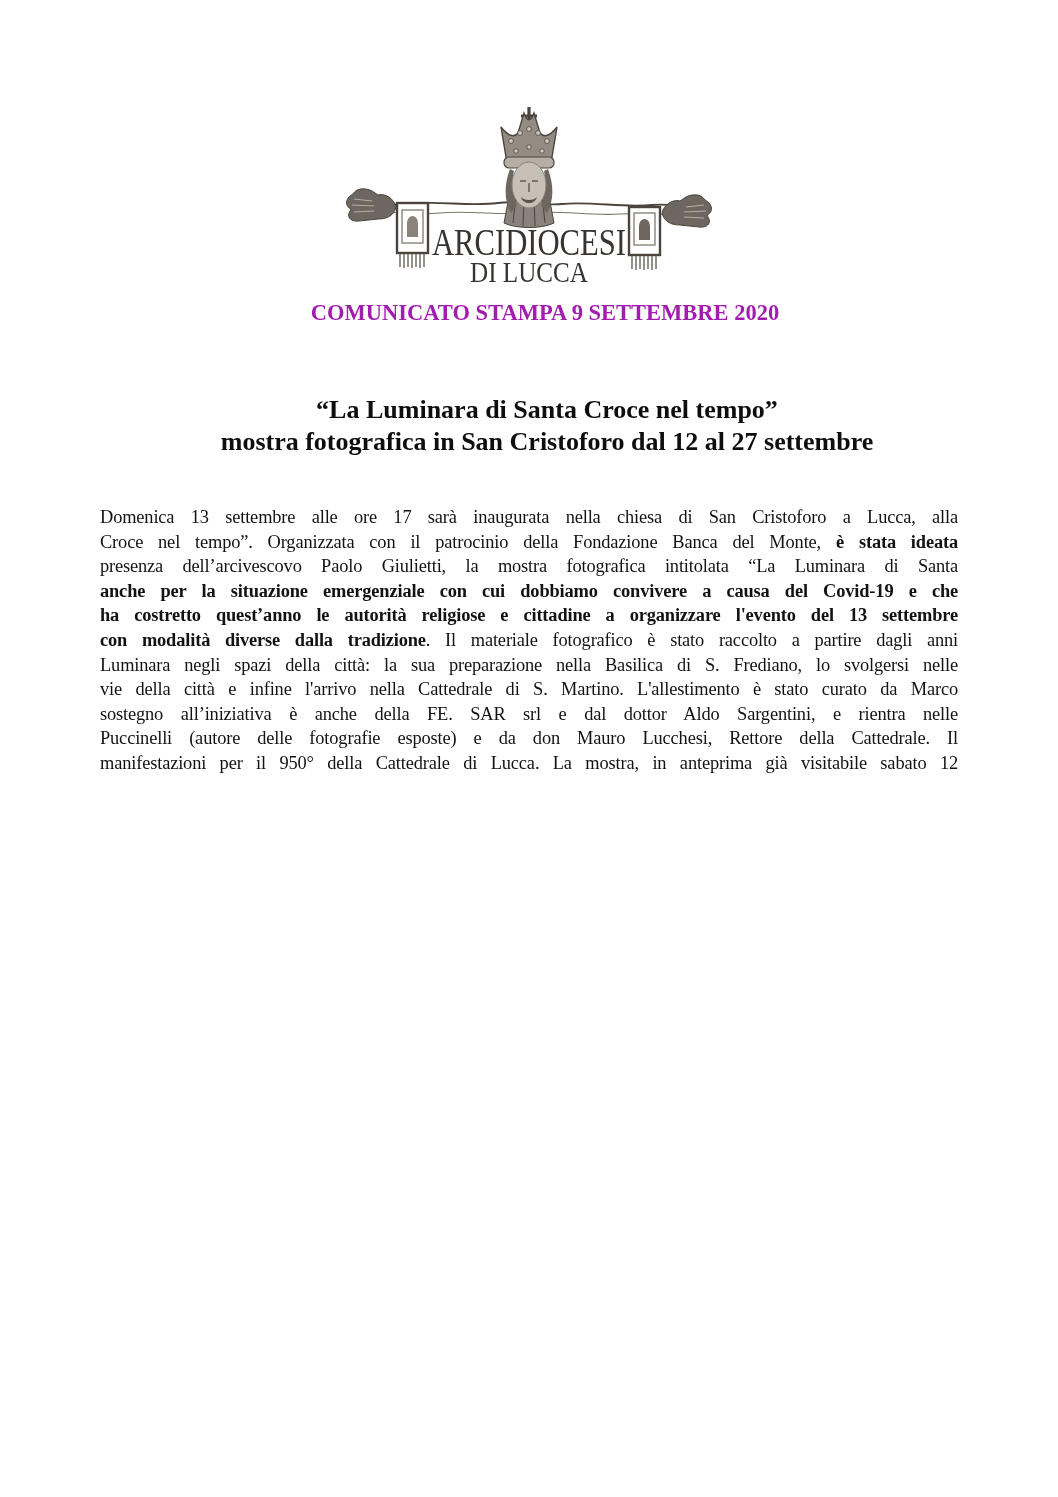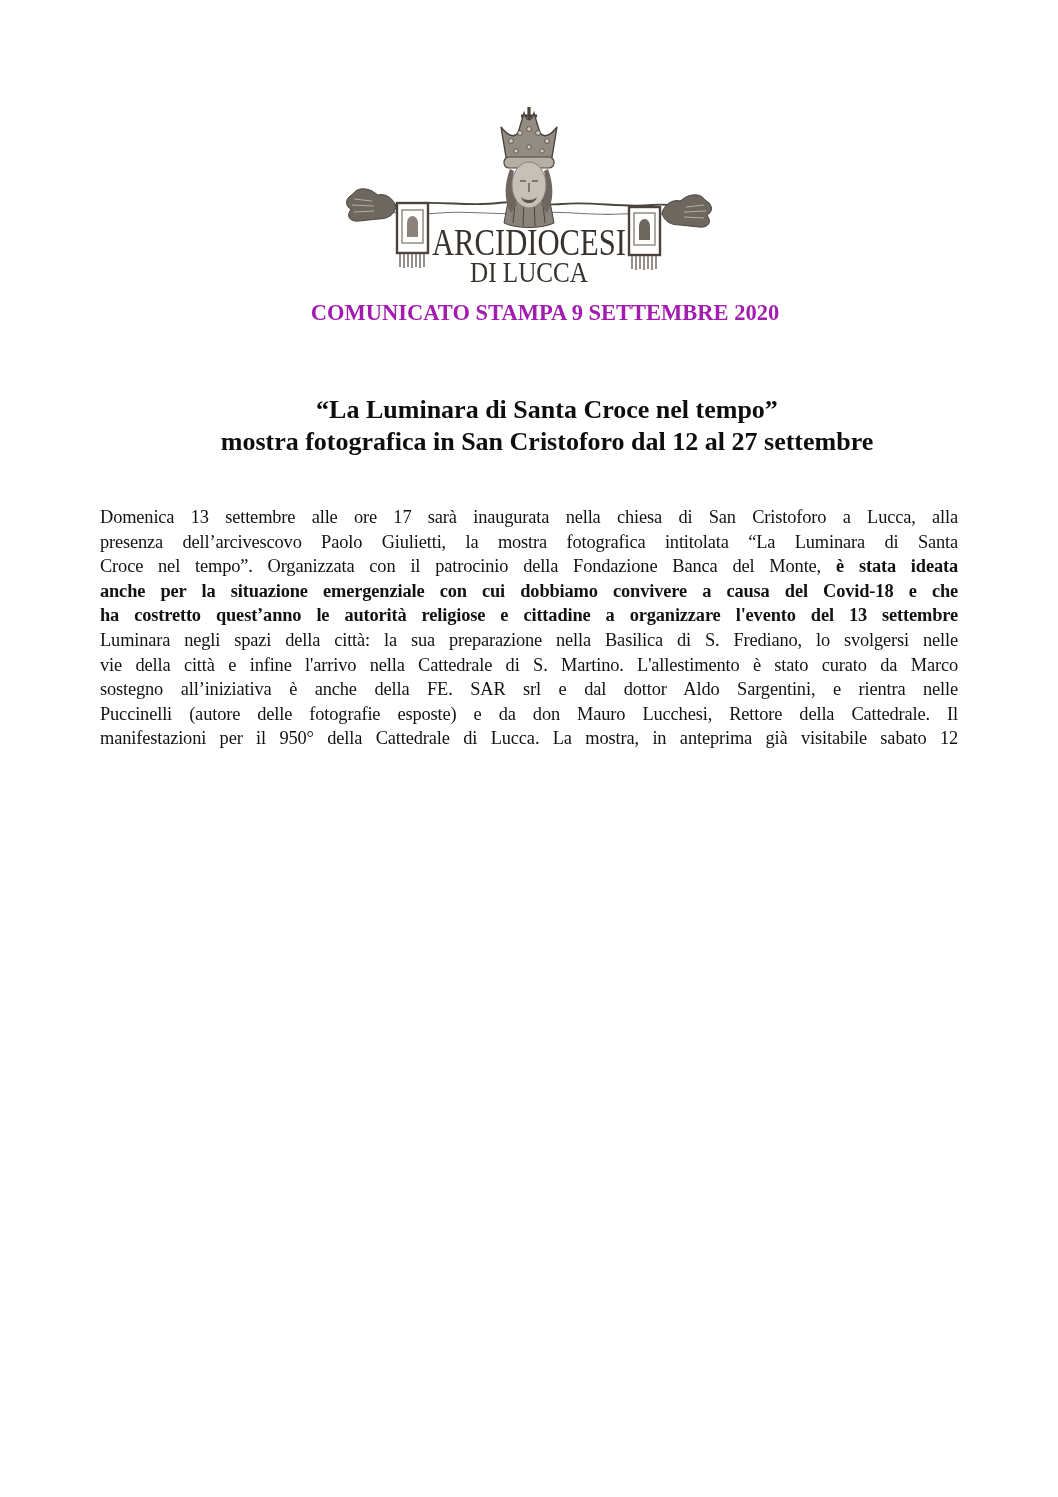--- a/index.html
+++ b/index.html
@@ -162,24 +162,25 @@
 
   <div class="press-heading">COMUNICATO STAMPA 9 SETTEMBRE 2020</div>
 
   <div class="doc-title">
     <div>“La Luminara di Santa Croce nel tempo”</div>
     <div>mostra fotografica in San Cristoforo dal 12 al 27 settembre</div>
   </div>
 
   <div class="press-body">
       <div class="body-line"><span>Domenica 13 settembre alle ore 17 sarà inaugurata nella chiesa di San Cristoforo a Lucca, alla</span></div>
+      <div class="body-line"><span>Croce nel tempo”. Organizzata con il patrocinio della Fondazione Banca del Monte, </span><span class="bold">è stata ideata</span></div>
       <div class="body-line"><span>presenza dell’arcivescovo Paolo Giulietti, la mostra fotografica intitolata “La Luminara di Santa</span></div>
-      <div class="body-line"><span>Croce nel tempo”. Organizzata con il patrocinio della Fondazione Banca del Monte, </span><span class="bold">è stata ideata</span></div>
-      <div class="body-line"><span class="bold">anche per la situazione emergenziale con cui dobbiamo convivere a causa del Covid-18 e che</span></div>
+      <div class="body-line"><span class="bold">anche per la situazione emergenziale con cui dobbiamo convivere a causa del Covid-19 e che</span></div>
       <div class="body-line"><span class="bold">ha costretto quest’anno le autorità religiose e cittadine a organizzare l'evento del 13 settembre</span></div>
+      <div class="body-line"><span class="bold">con modalità diverse dalla tradizione</span><span>. Il materiale fotografico è stato raccolto a partire dagli anni</span></div>
       <div class="body-line"><span>Luminara negli spazi della città: la sua preparazione nella Basilica di S. Frediano, lo svolgersi nelle</span></div>
       <div class="body-line"><span>vie della città e infine l'arrivo nella Cattedrale di S. Martino. L'allestimento è stato curato da Marco</span></div>
       <div class="body-line"><span>sostegno all’iniziativa è anche della FE. SAR srl e dal dottor Aldo Sargentini, e rientra nelle</span></div>
       <div class="body-line"><span>Puccinelli (autore delle fotografie esposte) e da don Mauro Lucchesi, Rettore della Cattedrale. Il</span></div>
       <div class="body-line"><span>manifestazioni per il 950° della Cattedrale di Lucca. La mostra, in anteprima già visitabile sabato 12</span></div>
     </div>
 
 </div>
 
 </body></html>

